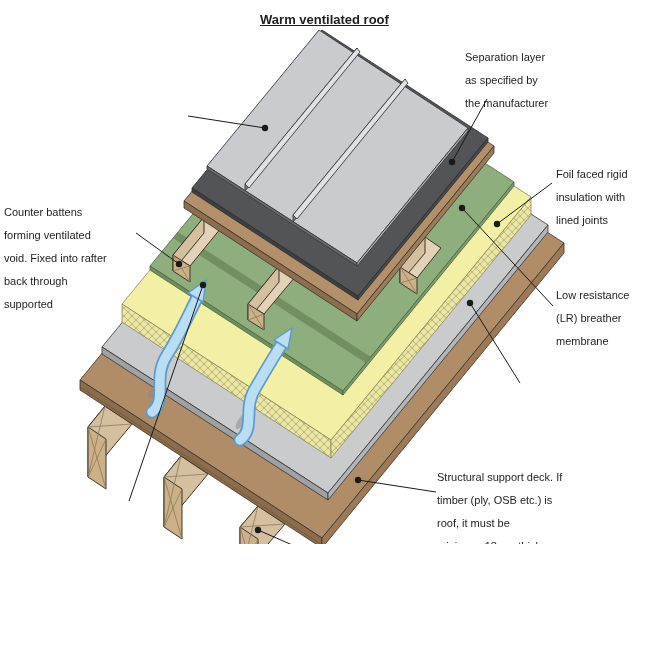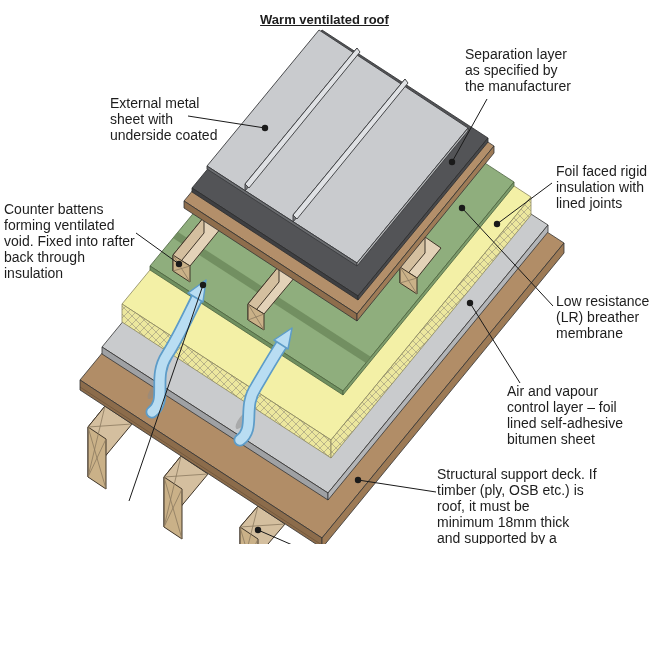--- a/index.html
+++ b/index.html
@@ -1,19 +1,19 @@
 <!DOCTYPE html>
 <html><head>
 <meta charset="utf-8">
 <style>
   html,body{margin:0;padding:0;background:#ffffff;}
   #stage{position:relative;width:649px;height:544px;background:#ffffff;overflow:hidden;
          font-family:"Liberation Sans", sans-serif;color:#1d1d1d;text-decoration:underline;}
   #diagram{position:absolute;left:0;top:0;}
-  .lbl{position:absolute;font-size:14px;line-height:16px;white-space:pre;color:#1d1d1d;}
+  .lbl{position:absolute;font-size:11px;line-height:23px;white-space:pre;color:#1d1d1d;}
   #title{position:absolute;left:0;right:0;top:10px;text-align:center;}
   #title span{font-size:13px;font-weight:bold;text-decoration:underline;}
 </style>
 </head>
 <body>
 
 <div id="stage">
 
 <svg id="diagram" width="649" height="660" viewBox="0 0 649 660">
   <defs>
@@ -155,41 +155,34 @@
 
     <line x1="352" y1="571" x2="258" y2="530"></line>
     <circle cx="258" cy="530" r="3.2" stroke="none"></circle>
   </g>
 </svg>
 
   <div id="title">
     <span>Warm ventilated roof</span>
   </div>
 
-  <div class="lbl" style="left:110px;top:95px">External metal
-sheet with
-underside coated</div>
   <div class="lbl" style="left:465px;top:46px">Separation layer
 as specified by
 the manufacturer</div>
   <div class="lbl" style="left:556px;top:163px">Foil faced rigid
 insulation with
 lined joints</div>
   <div class="lbl" style="left:4px;top:201px">Counter battens
 forming ventilated
 void. Fixed into rafter
 back through
-insulation</div>
-  <div class="lbl" style="left:556px;top:293px">Low resistance
+supported</div>
+  <div class="lbl" style="left:556px;top:284px">Low resistance
 (LR) breather
 membrane</div>
-  <div class="lbl" style="left:507px;top:383px">Air and vapour
-control layer – foil
-lined self-adhesive
-bitumen sheet</div>
   <div class="lbl" style="left:437px;top:466px">Structural support deck. If
 timber (ply, OSB etc.) is
 roof, it must be
 minimum 18mm thick
 and supported by a
 condensation risk analysis
 as per the internal
 humidity class and deck
 type section of this
 article.</div>

